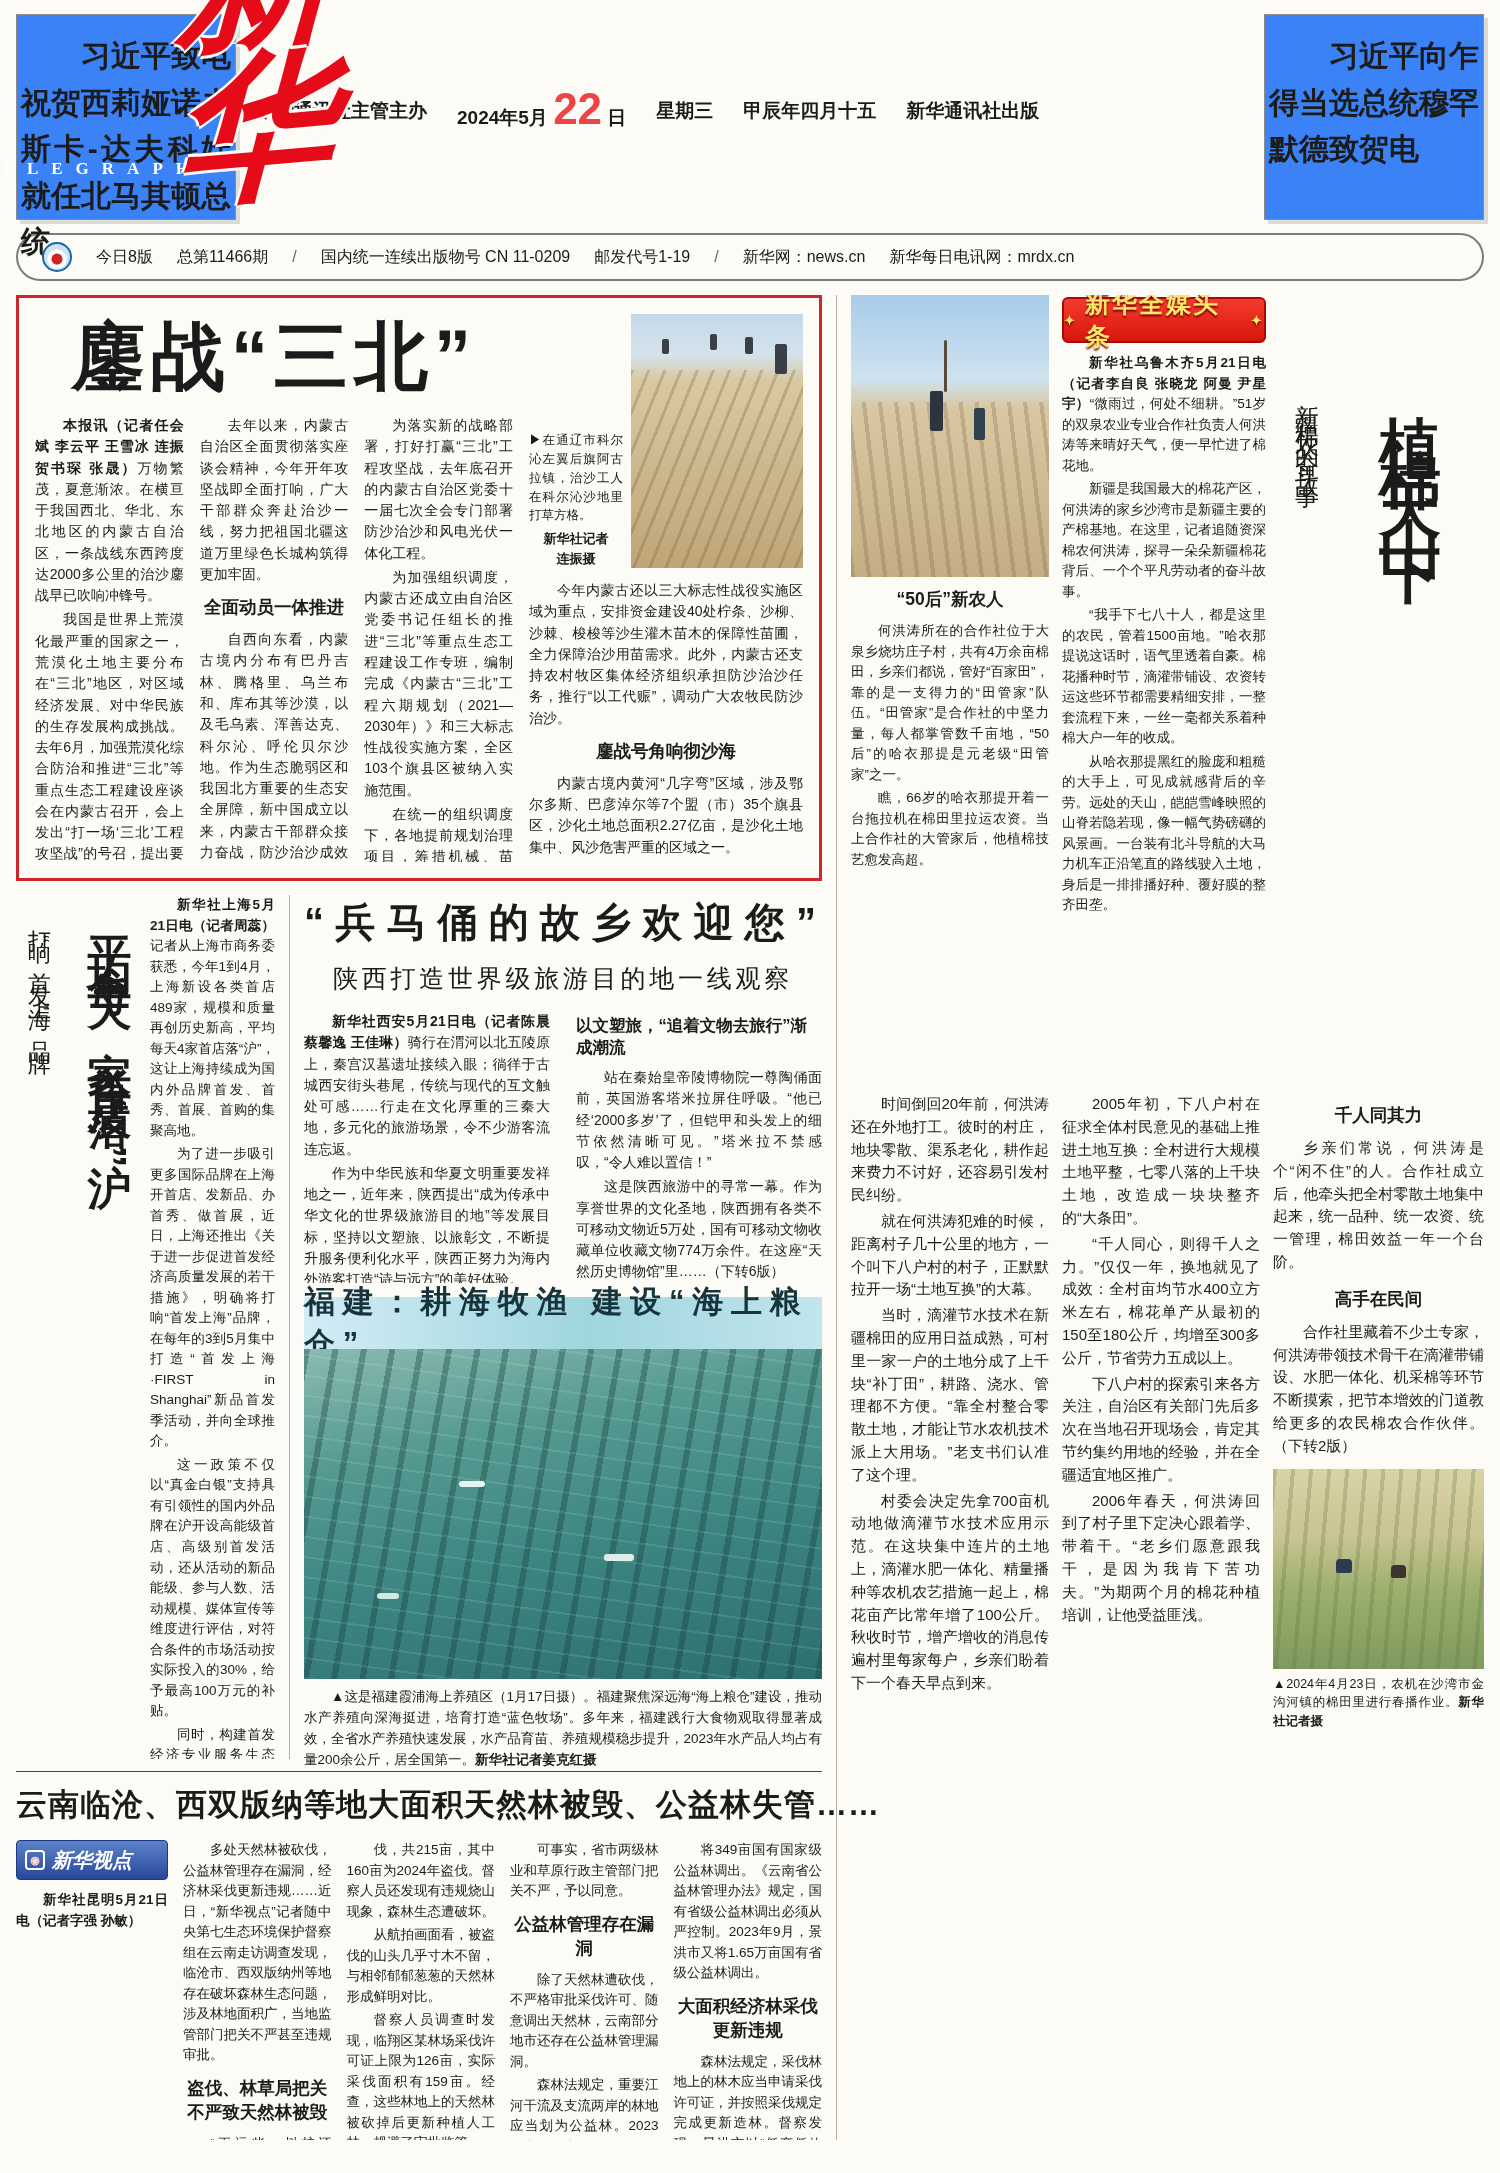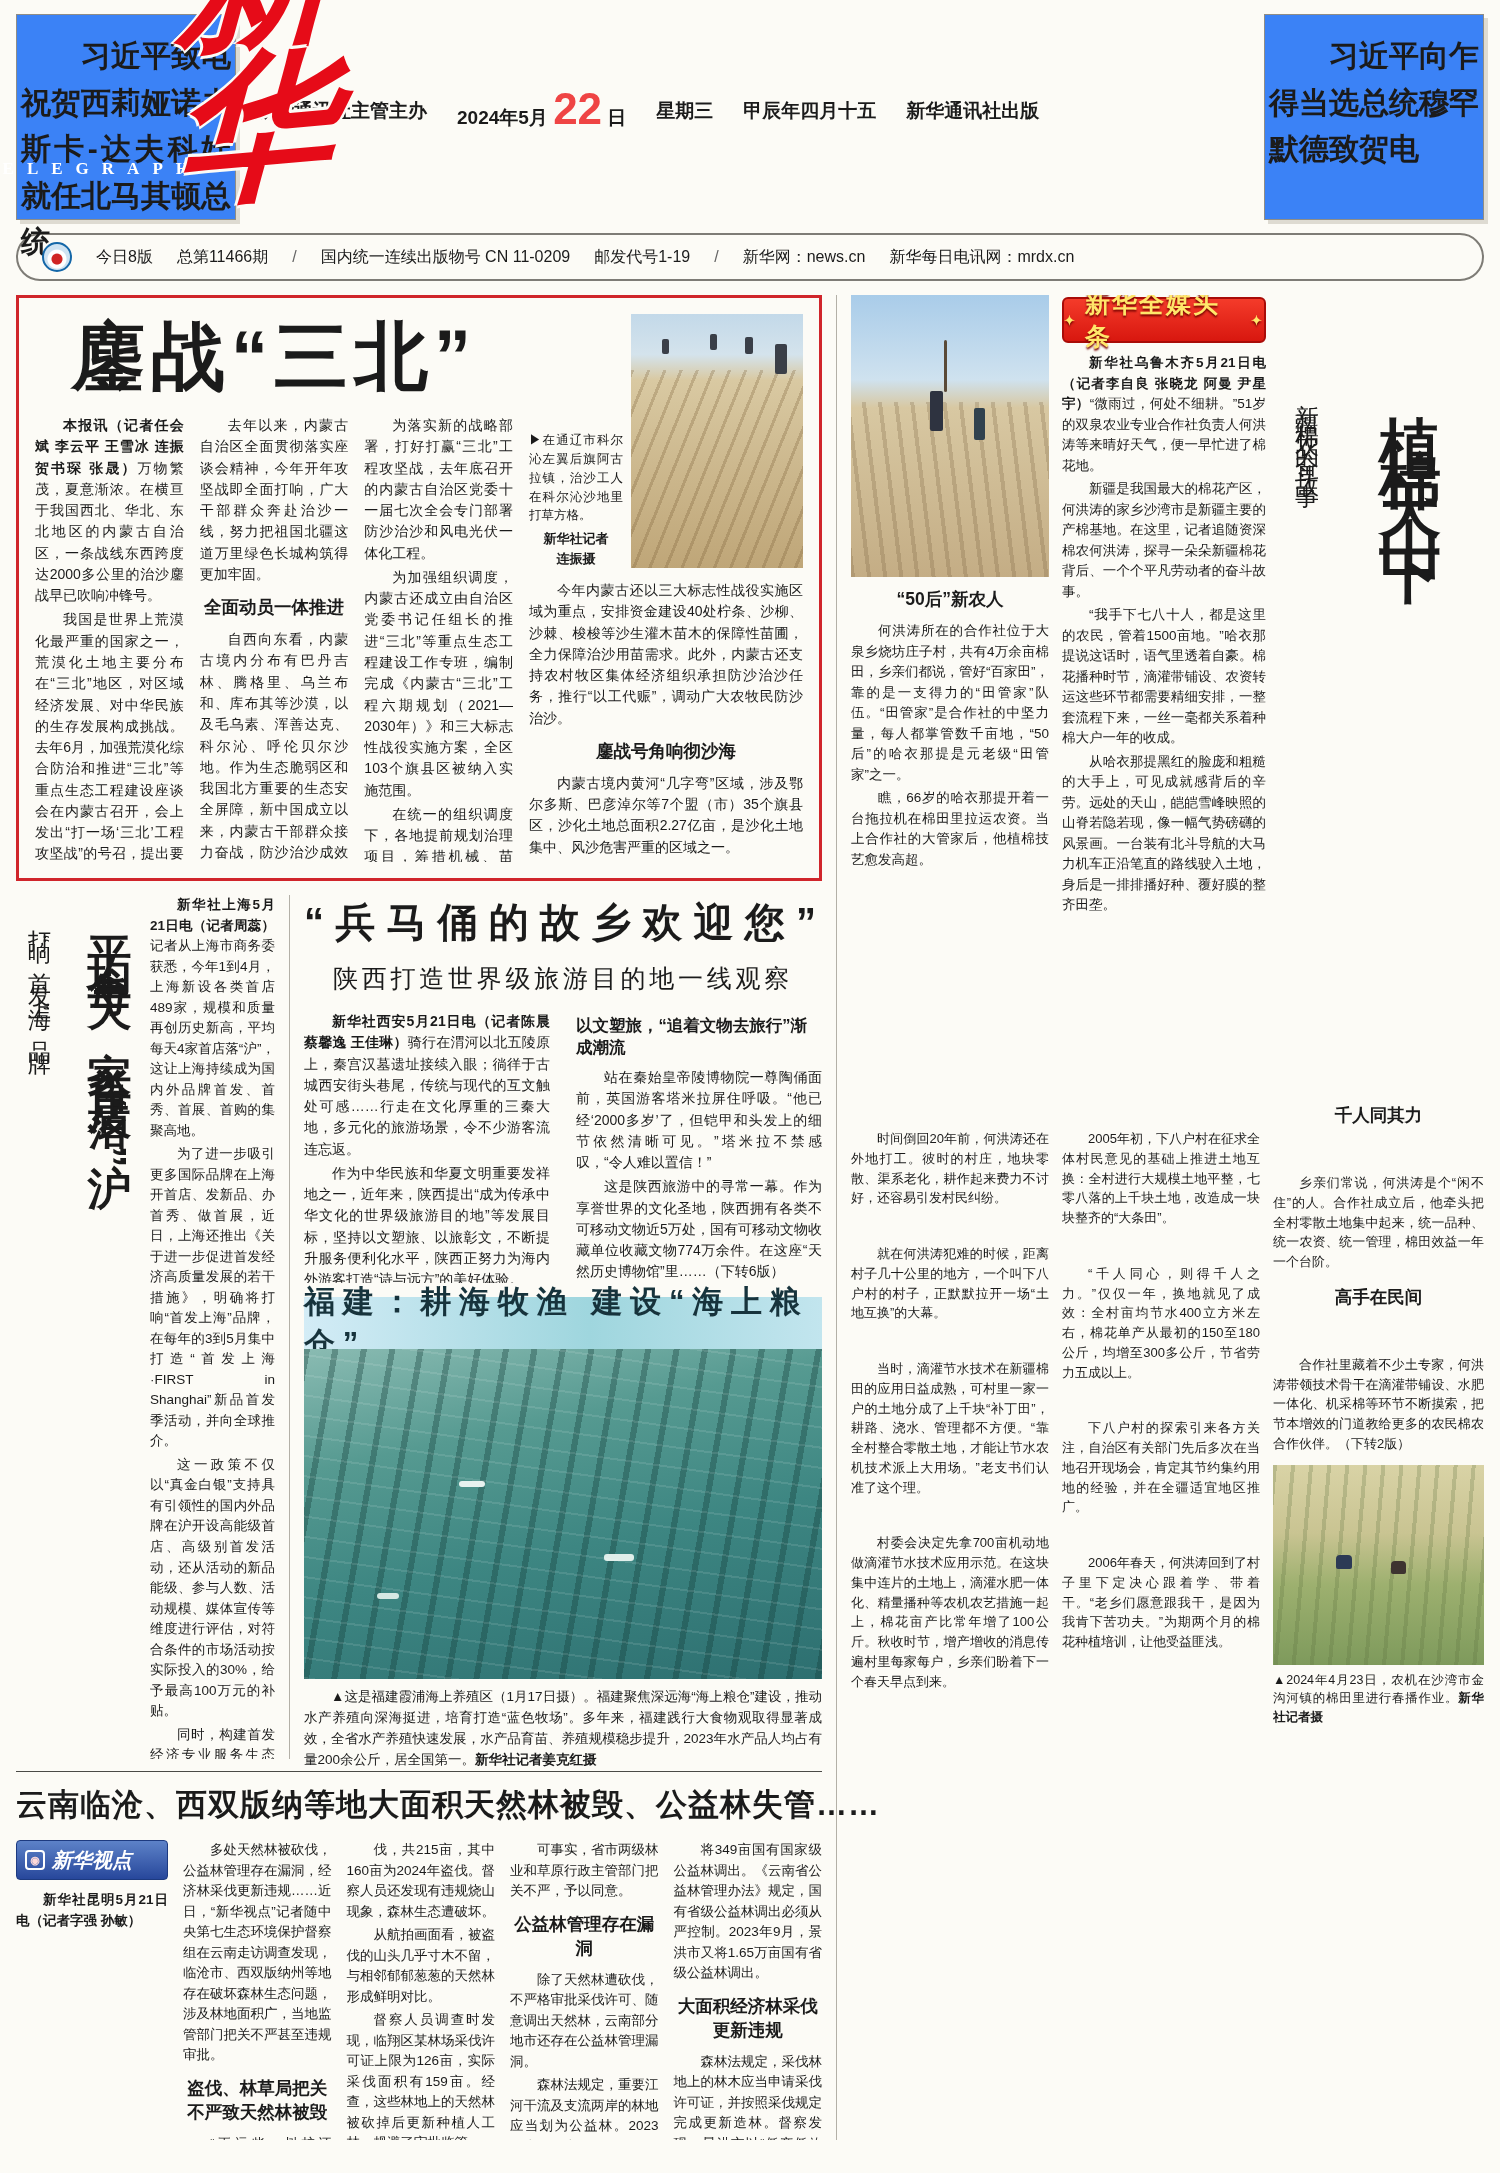--- a/index.html
+++ b/index.html
@@ -111,21 +111,21 @@
     border:2px solid #a90c08;border-radius:6px;color:#ffe76a;display:flex;align-items:center;
     justify-content:center;gap:8px;font-size:25px;font-weight:bold;letter-spacing:2px;
     text-shadow:0 2px 2px #7a0500;box-sizing:border-box;}
   .spark{font-size:13px;}
   .sb-sub-vert{width:44px;flex:none;font-size:24px;letter-spacing:10px;margin-top:90px;}
   .sb-title-vert{flex:1;font-size:62px;font-weight:bold;letter-spacing:34px;margin-top:70px;
     display:flex;justify-content:center;}
   .sb-mid{display:flex;gap:13px;margin-top:8px;flex:1;overflow:hidden;}
   .sb-c1,.sb-c2{width:198px;flex:none;overflow:hidden;}
   .sb-c3{flex:1;min-width:0;display:flex;flex-direction:column;overflow:hidden;}
-  .sb-mid .p{font-size:13px;margin-top:36px;}
+  .sb-mid .p{font-size:15px;}
   .sb-photo2{height:200px;margin-top:8px;flex:none;
     background:linear-gradient(180deg,#d9d3a6 0%,#c9c492 34%,#9db06f 60%,#7e9a5c 100%);}
   .sb-photo2::before{content:"";position:absolute;inset:0;
     background:repeating-linear-gradient(95deg,rgba(90,110,60,.25) 0 4px,transparent 4px 18px);}
   .sb-capt{font-size:12.5px;line-height:1.5;margin-top:6px;text-align:justify;}
   .sb-capt .cred{font-weight:bold;}
 </style>
 </head>
 <body>
 

